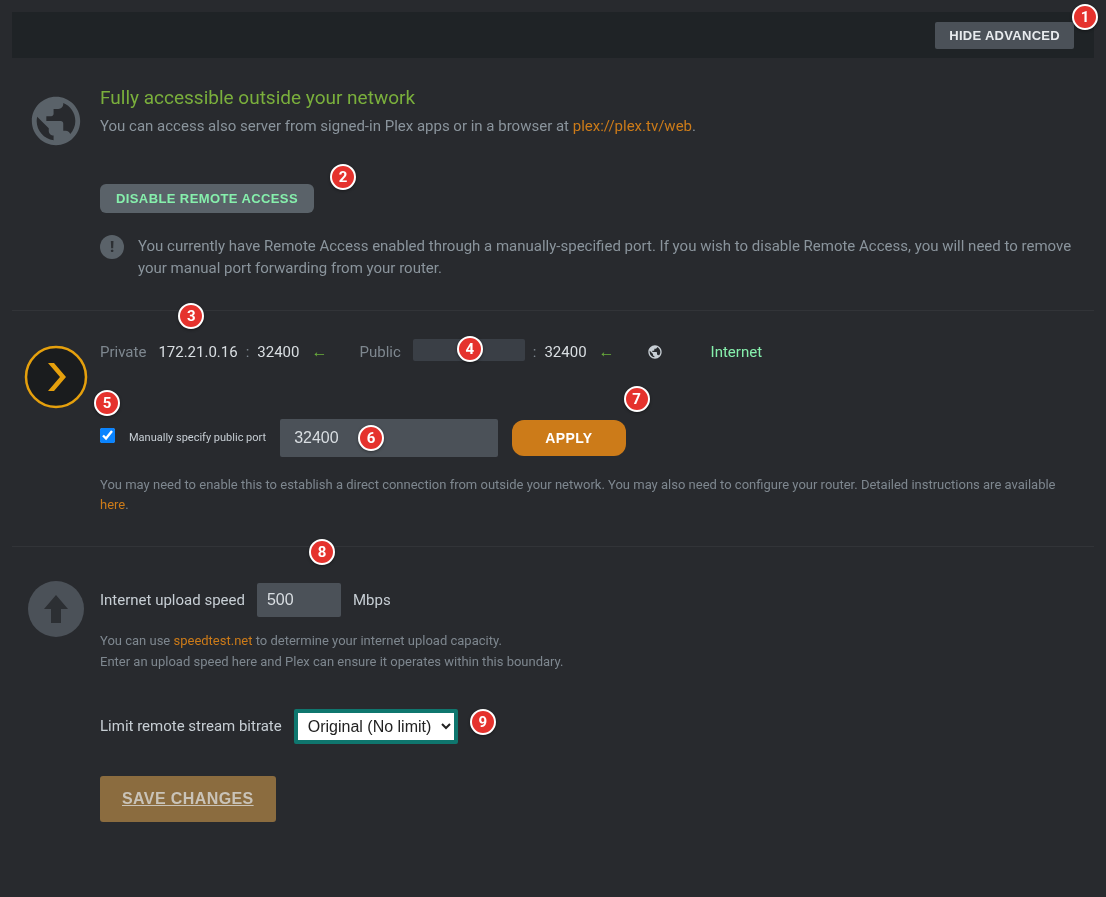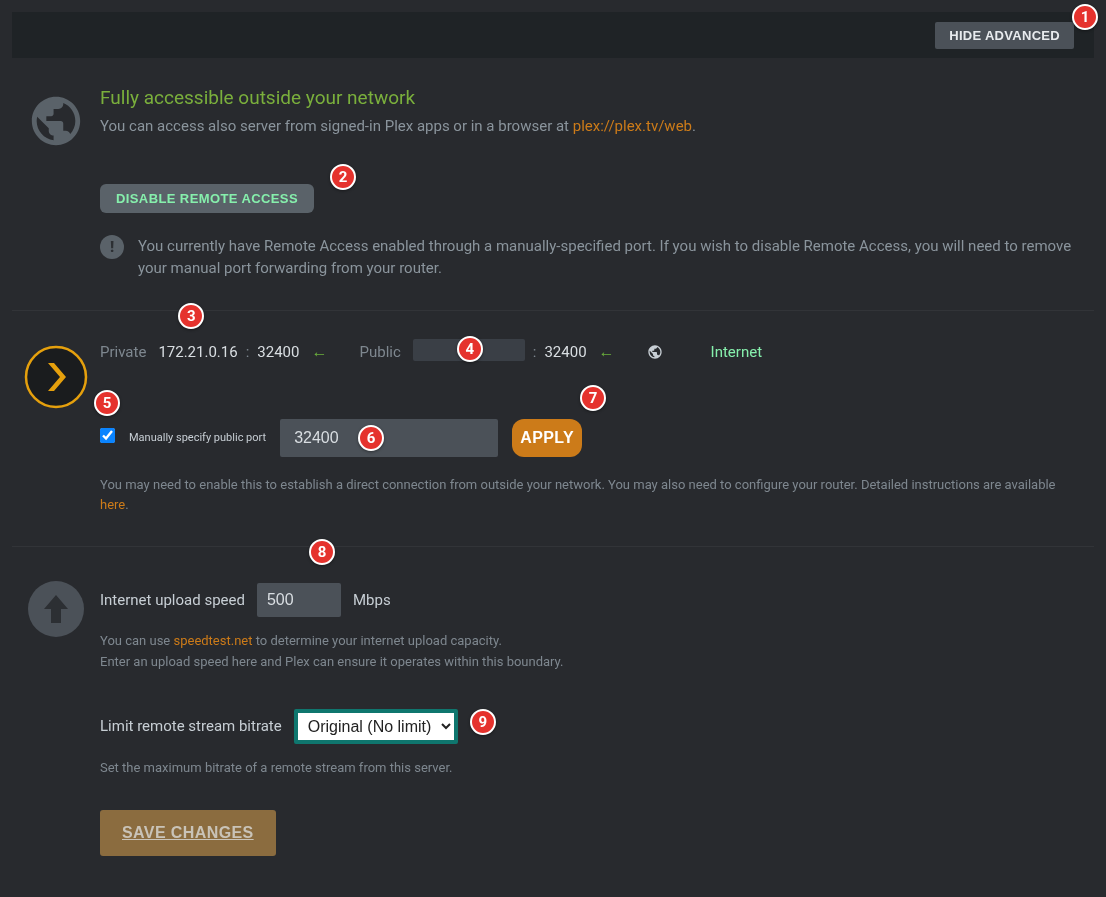--- a/index.html
+++ b/index.html
@@ -59,23 +59,23 @@
     padding: 7px 16px;
     border: none;
     border-radius: 6px;
     cursor: pointer;
     letter-spacing: 0.4px;
     margin-top: 8px;
   }
   .btn-orange {
     background: #cc7b19;
     color: #fff;
-    font-size: 16px;
+    font-size: 14px;
     font-weight: 700;
-    padding: 10px 8px;
+    padding: 10px 33px;
     border: none;
     border-radius: 12px;
     cursor: pointer;
     letter-spacing: 0.4px;
   }
   .btn-save {
     background: #8b6c3f;
     color: #c9c3b8;
     font-size: 16px;
     font-weight: 600;
@@ -239,19 +239,18 @@
 
       <div class="field-row rel">
         <span class="field-label">Limit remote stream bitrate</span>
         <span class="rel">
           <select>
             <option>Original (No limit)</option>
           </select>
           <span class="badge" style="top:0px; right:-38px;">9</span>
         </span>
       </div>
-      <div class="help-text" style="margin-top:14px;">Set the maximum bitrate of a remote stream from this server.</div>
 
       <button class="btn-save">SAVE CHANGES</button>
     </div>
   </div>
 
 </div>
 
 </body></html>

